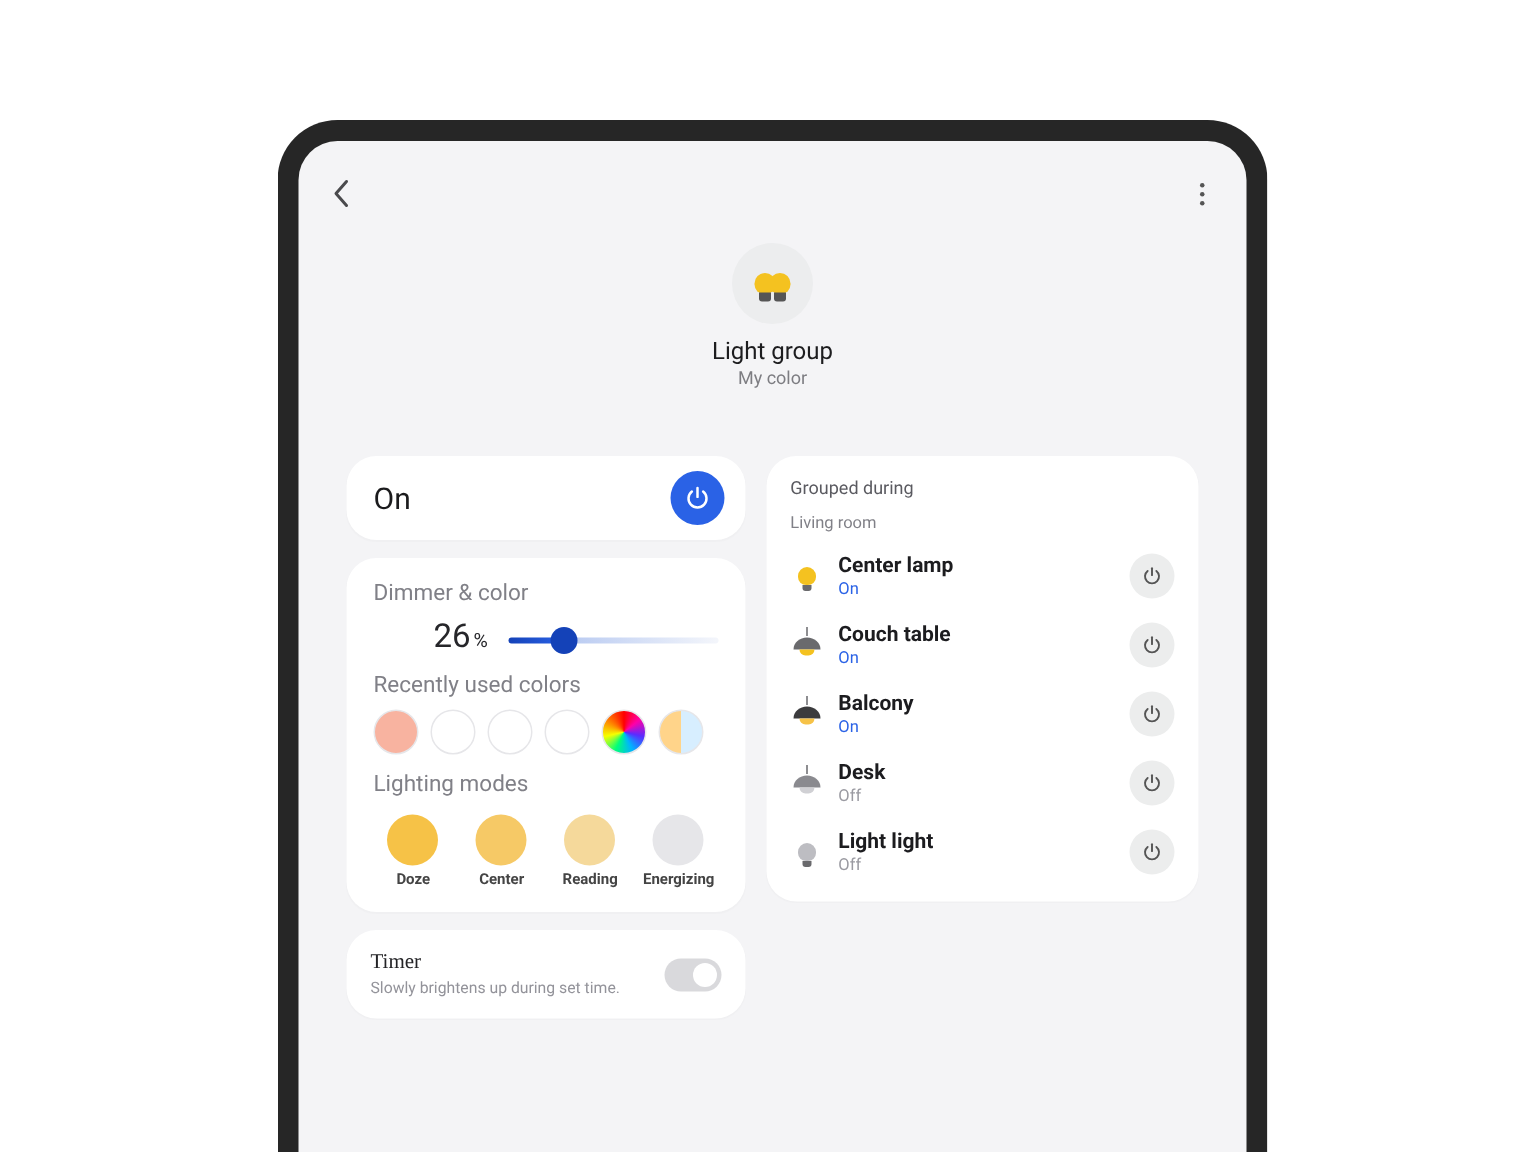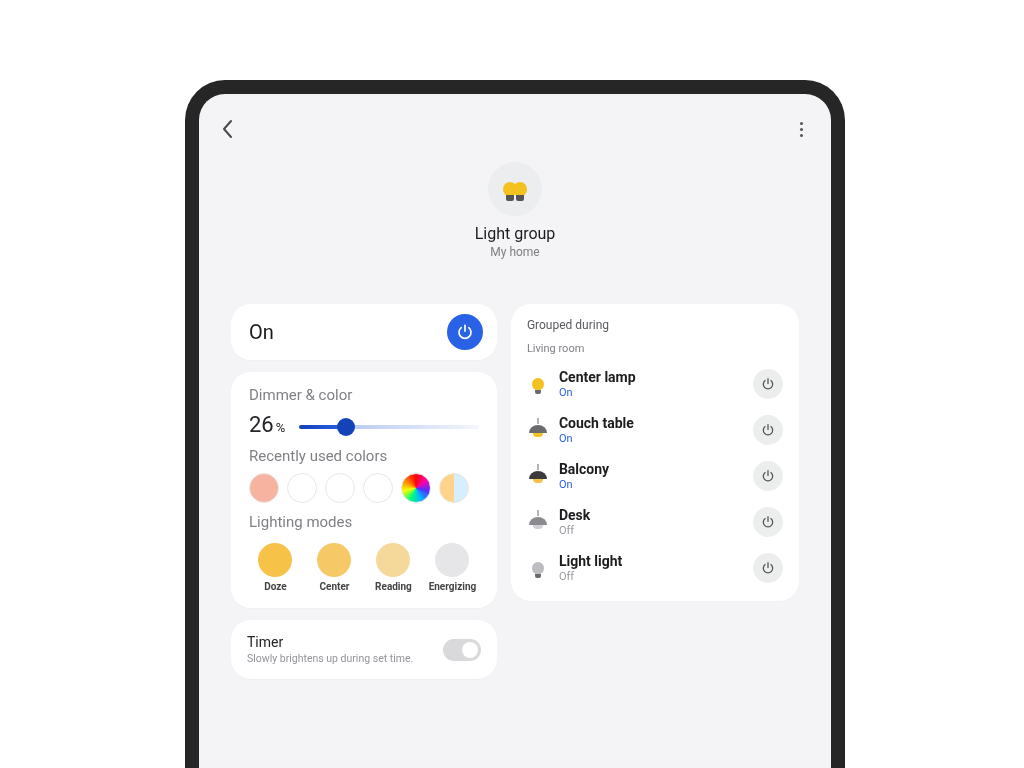--- a/index.html
+++ b/index.html
@@ -119,20 +119,21 @@
   .power-btn svg { display:block; }
   .section-label {
     font-size: 15px;
     color: #808087;
     margin: 0 0 8px;
   }
   .dim-val {
     font-size: 22px;
     color: #26262a;
     display:inline-block;
+    margin-left:40px;
   }
   .dim-pct { font-size: 13px; color:#26262a; margin-left:2px; }
   .dimmer-row { display:flex; align-items:center; gap:14px; margin-bottom: 10px;}
   .slider {
     position: relative;
     flex:1;
     height: 14px;
     margin-top: 4px;
   }
   .slider-track {
@@ -158,21 +159,21 @@
   .mode {
     flex:1; text-align:center;font-weight:bold;
   }
   .mode-circle {
     width:34px; height:34px; border-radius:50%;
     margin: 4px auto 4px;
     cursor:pointer;
   }
   .mode-label { font-size:10px; color:#444; }
   .timer-card { display:flex; align-items:center; justify-content:space-between; padding:14px 16px;}
-  .timer-text .t-title { font-size:14px; color:#232326; margin:0;}
+  .timer-text .t-title { font-size:14px; color:#232326; margin:0;font-family:Liberation Serif, serif;}
   .timer-text .t-sub { font-size:10.5px; color:#93939a; margin:2px 0 0;}
   .toggle {
     width:38px; height:22px; border-radius:11px; background:#d9d9dc;
     position:relative; cursor:pointer;
   }
   .toggle::after {
     content:""; position:absolute; width:16px; height:16px; border-radius:50%;
     background:#fff; top:3px; right:3px;
   }
   
@@ -227,21 +228,21 @@
     </div>
 
     <div class="header">
       <div class="header-icon">
         <div class="bulbs">
           <div class="bulb"></div>
           <div class="bulb"></div>
         </div>
       </div>
       <h1 class="page-title">Light group</h1>
-      <p class="page-subtitle">My home</p>
+      <p class="page-subtitle">My color</p>
     </div>
 
     <div class="columns">
       <div class="col-left">
 
         <div class="card power-card">
           <span class="power-state">On</span>
           <div class="power-btn">
             <svg width="18" height="18" viewBox="0 0 24 24" fill="none">
               <path d="M12 3v8" stroke="#fff" stroke-width="2.2" stroke-linecap="round"></path>

